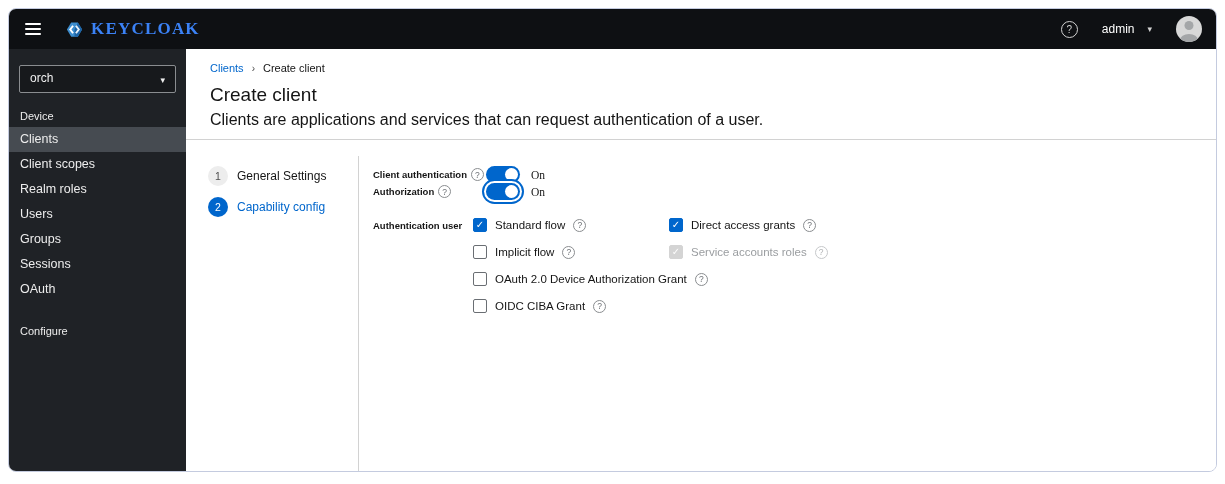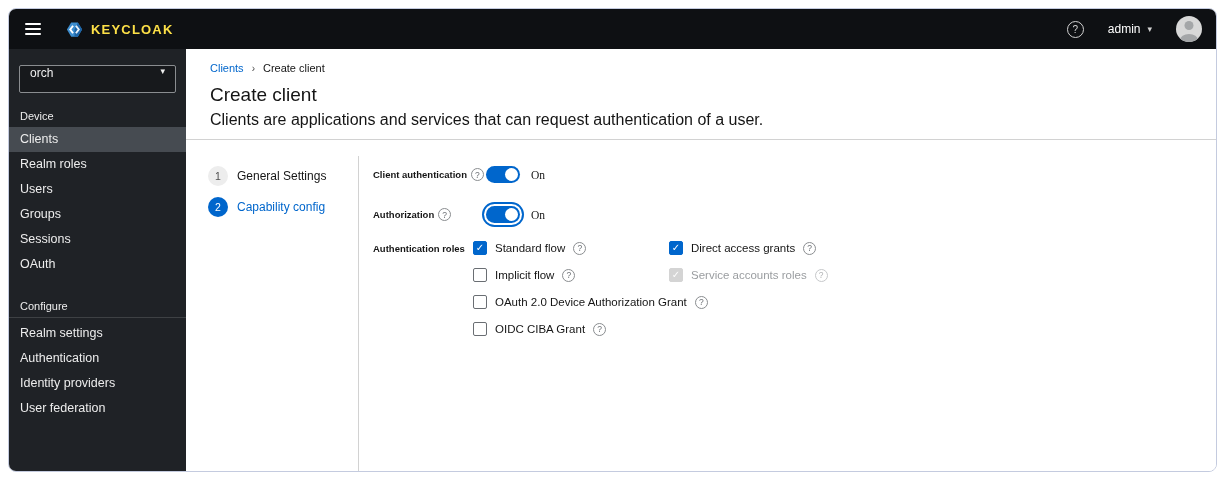--- a/index.html
+++ b/index.html
@@ -7,34 +7,34 @@
   .frame {
     position:absolute; left:8px; top:8px; width:1209px; height:464px;
     border:1px solid #c4cbdf; border-radius:8px; overflow:hidden; background:#fff;
   }
   
   .topbar { height:40px; background:#0e1013; display:flex; align-items:center; justify-content:space-between; padding:0 14px 0 12px; }
   .tb-left { display:flex; align-items:center; }
   .hamburger { background:none; border:none; cursor:pointer; display:flex; flex-direction:column; gap:3px; padding:4px; }
   .hamburger i { display:block; width:16px; height:2px; background:#fff; border-radius:1px; }
   .brand { display:flex; align-items:center; gap:5px; margin-left:18px; cursor:pointer; }
-  .brand-text { color:#fde047; font-size:13px; font-weight:bold; letter-spacing:1.2px; }
+  .brand-text { color:#3b82f6; font-size:17px; font-weight:bold; letter-spacing:1.2px;font-family:Liberation Serif, serif; }
   .tb-right { display:flex; align-items:center; gap:24px; }
   .help-circle { width:17px; height:17px; border-radius:50%; border:1.5px solid #d2d2d2; color:#d2d2d2; font-size:10px; display:flex; align-items:center; justify-content:center; background:none; cursor:pointer; }
-  .user-menu { display:flex; align-items:center; gap:7px; background:none; border:none; color:#fff; font-size:12px; cursor:pointer; }
+  .user-menu { display:flex; align-items:center; gap:13px; background:none; border:none; color:#fff; font-size:12px; cursor:pointer; }
   .user-menu .caret { color:#d2d2d2; font-size:9px; }
   .avatar { position:relative; width:26px; height:26px; border-radius:50%; background:#d8d8d8; overflow:hidden; cursor:pointer; }
   .avatar .head { position:absolute; top:5px; left:50%; transform:translateX(-50%); width:9px; height:9px; border-radius:50%; background:#a4a6a8; }
   .avatar .shoulders { position:absolute; bottom:-4px; left:50%; transform:translateX(-50%); width:18px; height:12px; border-radius:50% 50% 0 0; background:#a4a6a8; }
   
   .appbody { display:flex; height:424px; }
   .sidebar { width:177px; flex-shrink:0; background:#1f2226; color:#f0f0f0; }
   .main { flex:1; background:#fff; display:flex; flex-direction:column; }
   
-  .realm-select { margin:16px 10px 0; height:28px; border:1px solid #8a8d90; border-radius:2px; background:#17191c; display:flex; align-items:flex-start; justify-content:space-between; padding:0 10px; font-size:12px; cursor:pointer; }
+  .realm-select { margin:16px 10px 0; height:28px; border:1px solid #8a8d90; border-radius:2px; background:#17191c; display:flex; align-items:flex-end; justify-content:space-between; padding:7px 10px; font-size:12px; cursor:pointer; }
   .realm-select .caret { font-size:9px; color:#f0f0f0; }
   .nav-title { padding-left:11px; margin-top:17px; margin-bottom:5px; font-size:11px; color:#ededed; }
   .nav-list { list-style:none; }
   .nav-item { height:25px; line-height:25px; padding-left:11px; font-size:12.5px; color:#ededed; cursor:pointer; white-space:nowrap; }
   .nav-item[data-selected="true"] { background:#464b51; }
   .nav-section.configure { margin-top:23px; }
   .nav-section.configure .nav-list { border-top:1px solid rgba(255,255,255,0.14); padding-top:3px; }
   
   .page-head { padding:13px 24px 10px; border-bottom:1px solid #d2d2d2; }
   .breadcrumb { font-size:11px; display:flex; align-items:center; }
@@ -49,21 +49,21 @@
   .wizard::after { content:""; position:absolute; right:0; top:16px; bottom:0; width:1px; background:#d2d2d2; }
   .step { display:flex; align-items:center; gap:9px; margin-bottom:11px; cursor:pointer; }
   .step-num { width:20px; height:20px; border-radius:50%; font-size:10.5px; display:flex; align-items:center; justify-content:center; flex-shrink:0; }
   .step[data-state="inactive"] .step-num { background:#ededed; color:#4d4d4d; }
   .step[data-state="active"] .step-num { background:#0066cc; color:#fff; }
   .step-label { font-size:12px; color:#151515; white-space:nowrap; }
   .step[data-state="active"] .step-label { color:#0066cc; }
   
   .form { flex:1; padding:26px 0 0 14px; }
   .frow { display:flex; align-items:center; }
-  .frow.r1 { margin-bottom:23px; }
+  .frow.r1 { }
   .frow.r2 { margin-bottom:18px; }
   .frow.align-top { align-items:flex-start; }
   .flabel { width:100px; flex-shrink:0; font-size:9.5px; font-weight:bold; color:#151515; display:flex; align-items:center; gap:4px; white-space:nowrap; }
   .frow.align-top .flabel { padding-top:2px; }
   .help { width:13px; height:13px; border:1px solid #8a8d90; border-radius:50%; color:#6a6e73; font-size:8.5px; font-weight:normal; display:inline-flex; align-items:center; justify-content:center; flex-shrink:0; cursor:pointer; background:#fff; }
   .toggle { position:relative; width:34px; height:17px; border-radius:9px; background:#0066cc; margin-left:13px; cursor:pointer; flex-shrink:0; }
   .toggle .knob { position:absolute; right:2px; top:2px; width:13px; height:13px; border-radius:50%; background:#fff; }
   .frow[data-variant="on-focused"] .toggle { box-shadow:0 0 0 2px #fff, 0 0 0 4px #0066cc; }
   .toggle-state { margin-left:11px; font-size:11.5px; color:#151515;font-family:Liberation Serif, serif; }
   .options { display:grid; grid-template-columns:196px auto; row-gap:13px; }
@@ -117,35 +117,30 @@
     <aside class="sidebar">
       <div class="realm-select">
         <span>orch</span>
         <span class="caret">▾</span>
       </div>
       <nav>
         <div class="nav-section">
           <div class="nav-title">Device</div>
           <ul class="nav-list">
             <li class="nav-item" data-selected="true">Clients</li>
+            <li class="nav-item" data-selected="false">Client scopes</li>
             <li class="nav-item" data-selected="false">Realm roles</li>
             <li class="nav-item" data-selected="false">Users</li>
             <li class="nav-item" data-selected="false">Groups</li>
             <li class="nav-item" data-selected="false">Sessions</li>
             <li class="nav-item" data-selected="false">OAuth</li>
           </ul>
         </div>
         <div class="nav-section configure">
           <div class="nav-title">Configure</div>
-          <ul class="nav-list">
-            <li class="nav-item" data-selected="false">Realm settings</li>
-            <li class="nav-item" data-selected="false">Authentication</li>
-            <li class="nav-item" data-selected="false">Identity providers</li>
-            <li class="nav-item" data-selected="false">User federation</li>
-          </ul>
         </div>
       </nav>
     </aside>
 
     <main class="main">
       <div class="page-head">
         <nav class="breadcrumb">
           <a>Clients</a>
           <span class="sep">›</span>
           <span class="current">Create client</span>
@@ -185,21 +180,21 @@
               <span class="help">?</span>
             </div>
             <div class="toggle">
               <span class="knob"></span>
             </div>
             <span class="toggle-state">On</span>
           </div>
 
           <div class="frow align-top">
             <div class="flabel">
-              <span>Authentication roles</span>
+              <span>Authentication user</span>
             </div>
             <div class="options">
 
               <label class="opt" data-state="checked">
                 <span class="cbox">
                     <span class="check">✓</span>
                   </span>
                 <span class="opt-label">Standard flow</span>
                 <span class="help">?</span>
               </label>

